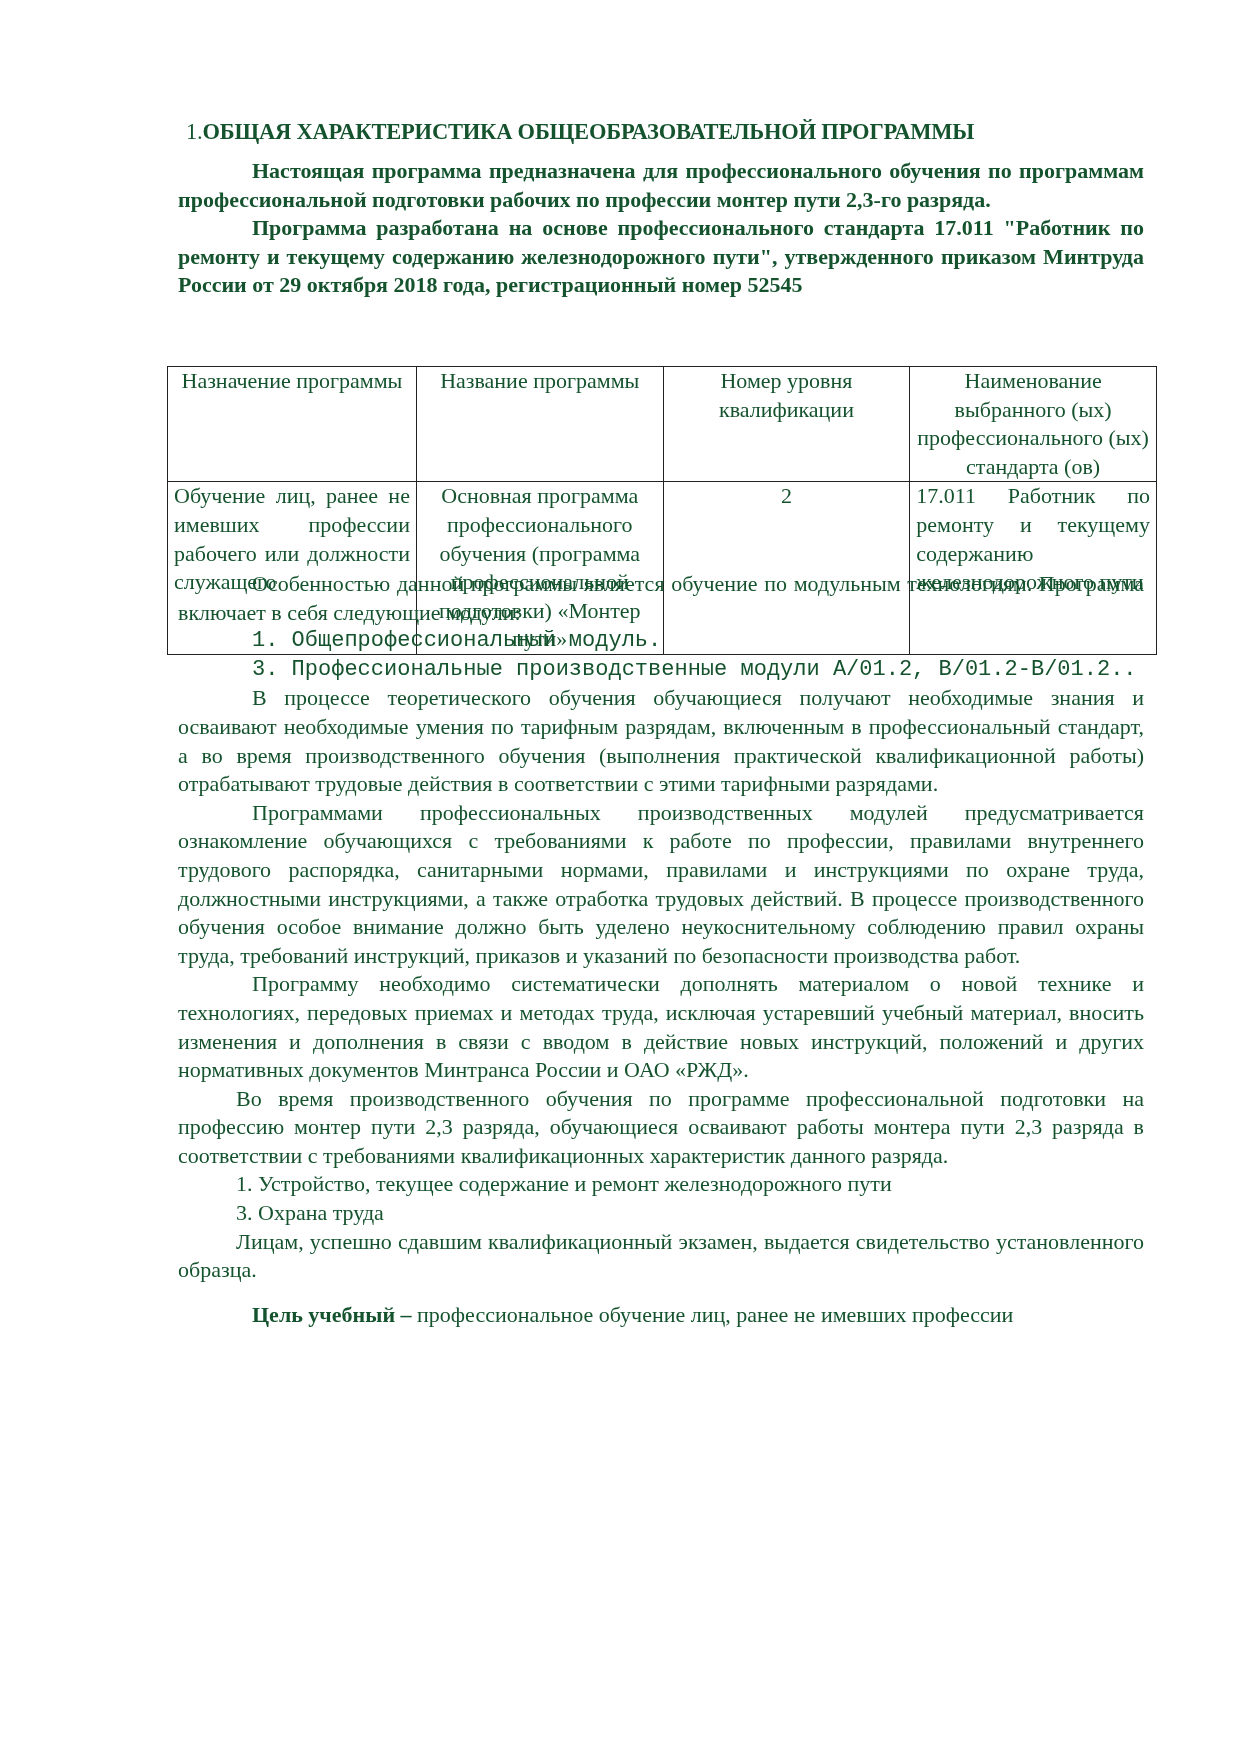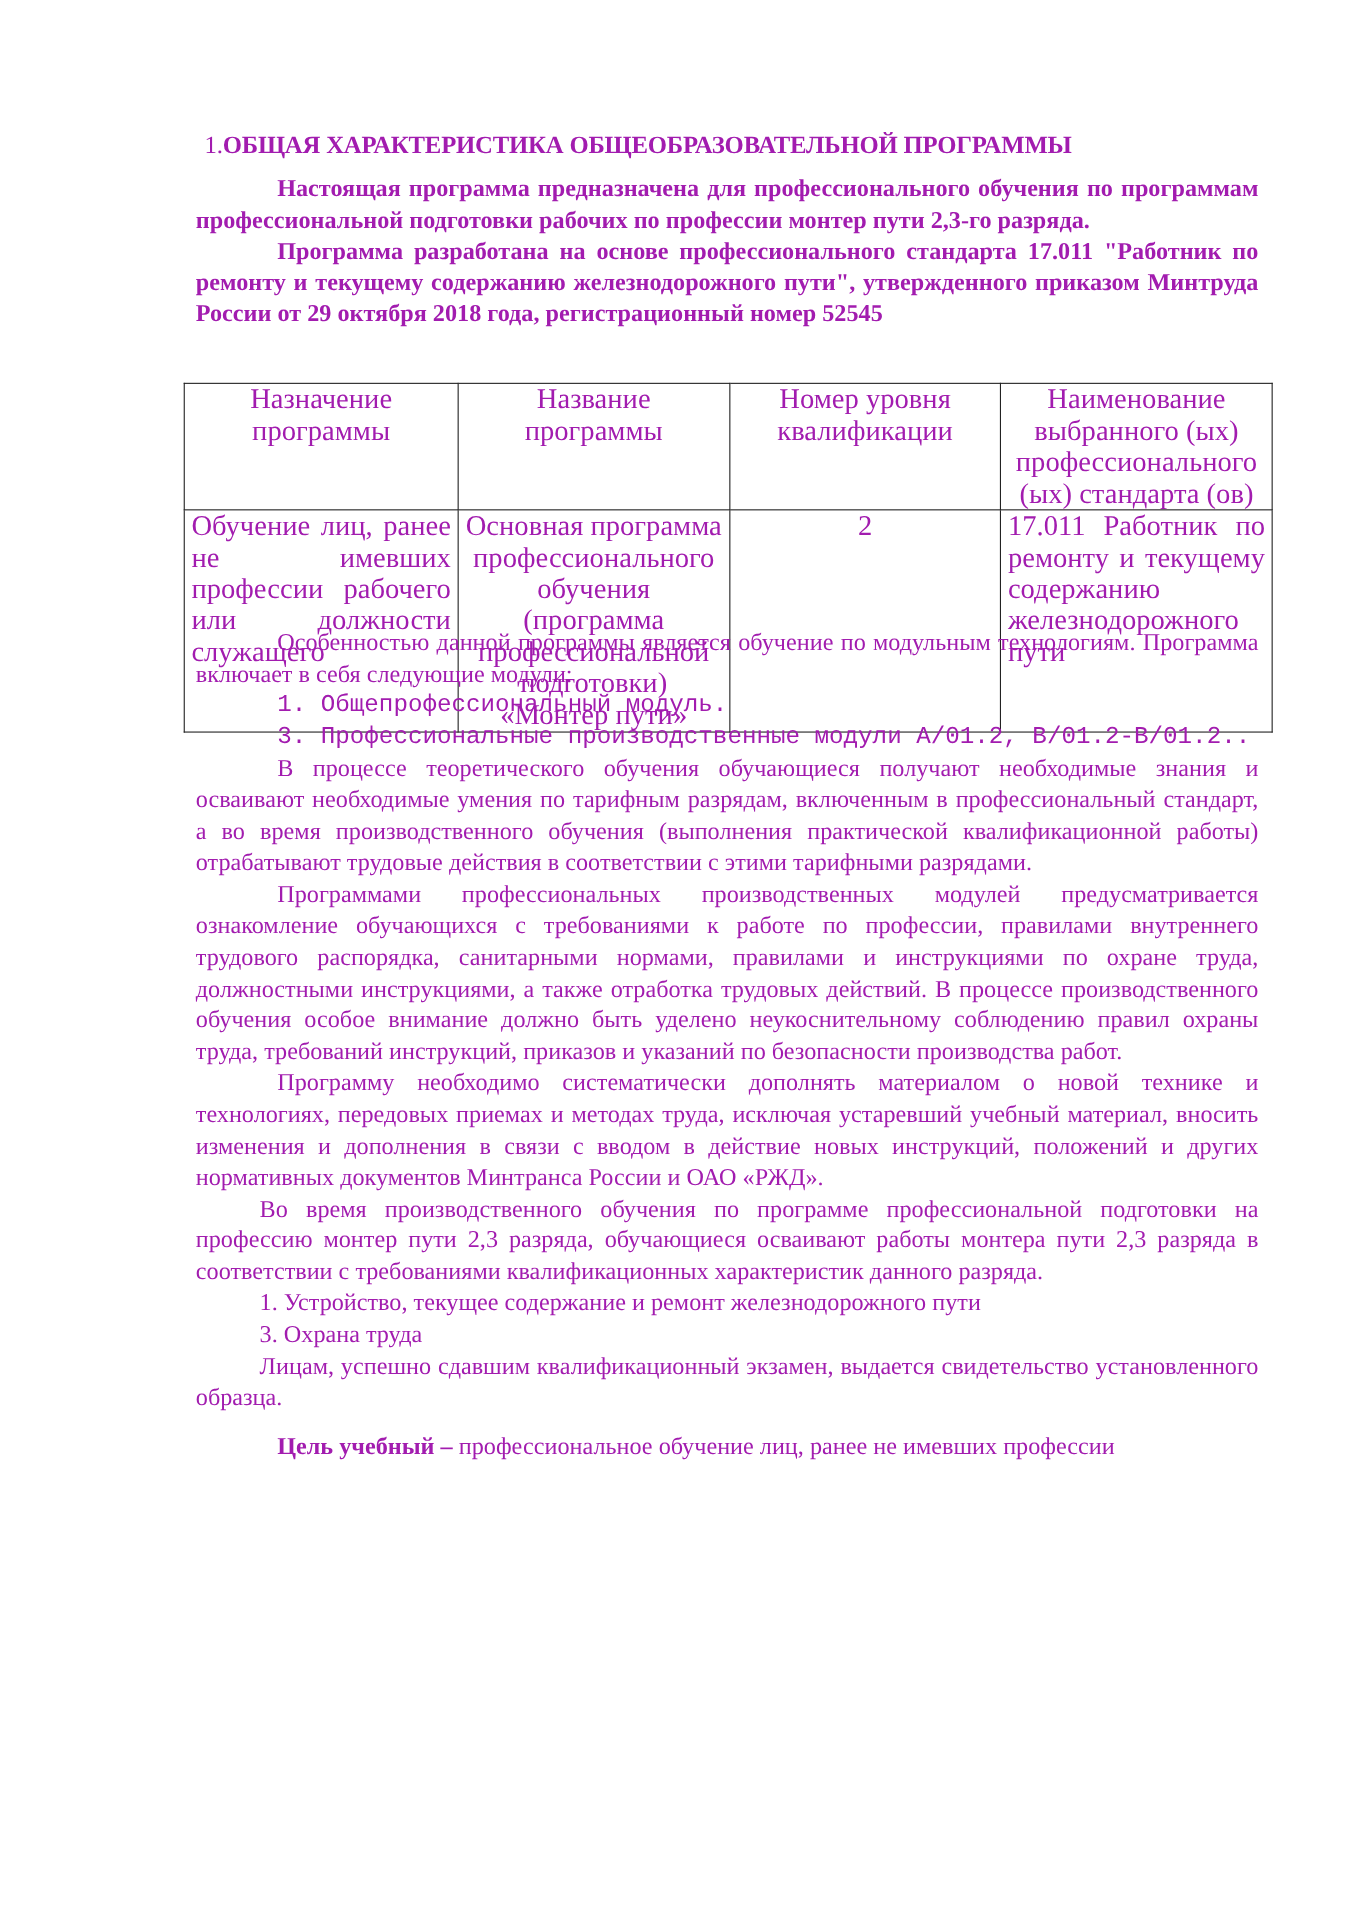--- a/index.html
+++ b/index.html
@@ -1,39 +1,39 @@
 <!DOCTYPE html>
 <html><head>
   <meta charset="utf-8">
   <style>
     html, body { margin: 0; padding: 0; background: #ffffff; }
     body { width: 1241px; height: 1755px; position: relative; overflow: hidden; }
     .page {
       position: absolute; left: 0; top: 0; width: 1241px; height: 1755px;
       font-family: "Liberation Serif", "DejaVu Serif", serif;
-      color: #a21caf; font-size: 22px; line-height: 28.6px;
+      color: #14532d; font-size: 22px; line-height: 28.6px;
     }
     .heading {
       position: absolute; left: 186px; top: 118px;
       font-size: 22.5px; letter-spacing: -0.2px;
     }
     .heading b { font-weight: bold; }
     .block {
       position: absolute; left: 178px; width: 966px;
       text-align: justify;
     }
     .block p { margin: 0; text-indent: 74px; }
     .block p.ind2 { text-indent: 58px; }
     .block .li { margin: 0; padding-left: 74px; text-indent: 0; font-family: Liberation Mono, monospace; }
     .block .li2 { margin: 0; padding-left: 58px; text-indent: 0; }
     .lastline-left { text-align-last: left; }
     table.prog {
-      position: absolute; left: 167px; top: 348px; width: 990px;
+      position: absolute; left: 167px; top: 366px; width: 990px;
       border-collapse: collapse; table-layout: fixed;
-      font-size: 26px; line-height: 28.6px;
+      font-size: 22px; line-height: 28.6px;
     }
     table.prog td {
       border: 1.5px solid #222; vertical-align: top; padding: 0 6px;
     }
     table.prog td.c { text-align: center; }
     table.prog td.j { text-align: justify; text-align-last: left; margin-left: 36px; }
     table.prog tr.head td { height: 112px; }
     table.prog tr.body td { height: 170px; }
   </style>
 </head>

